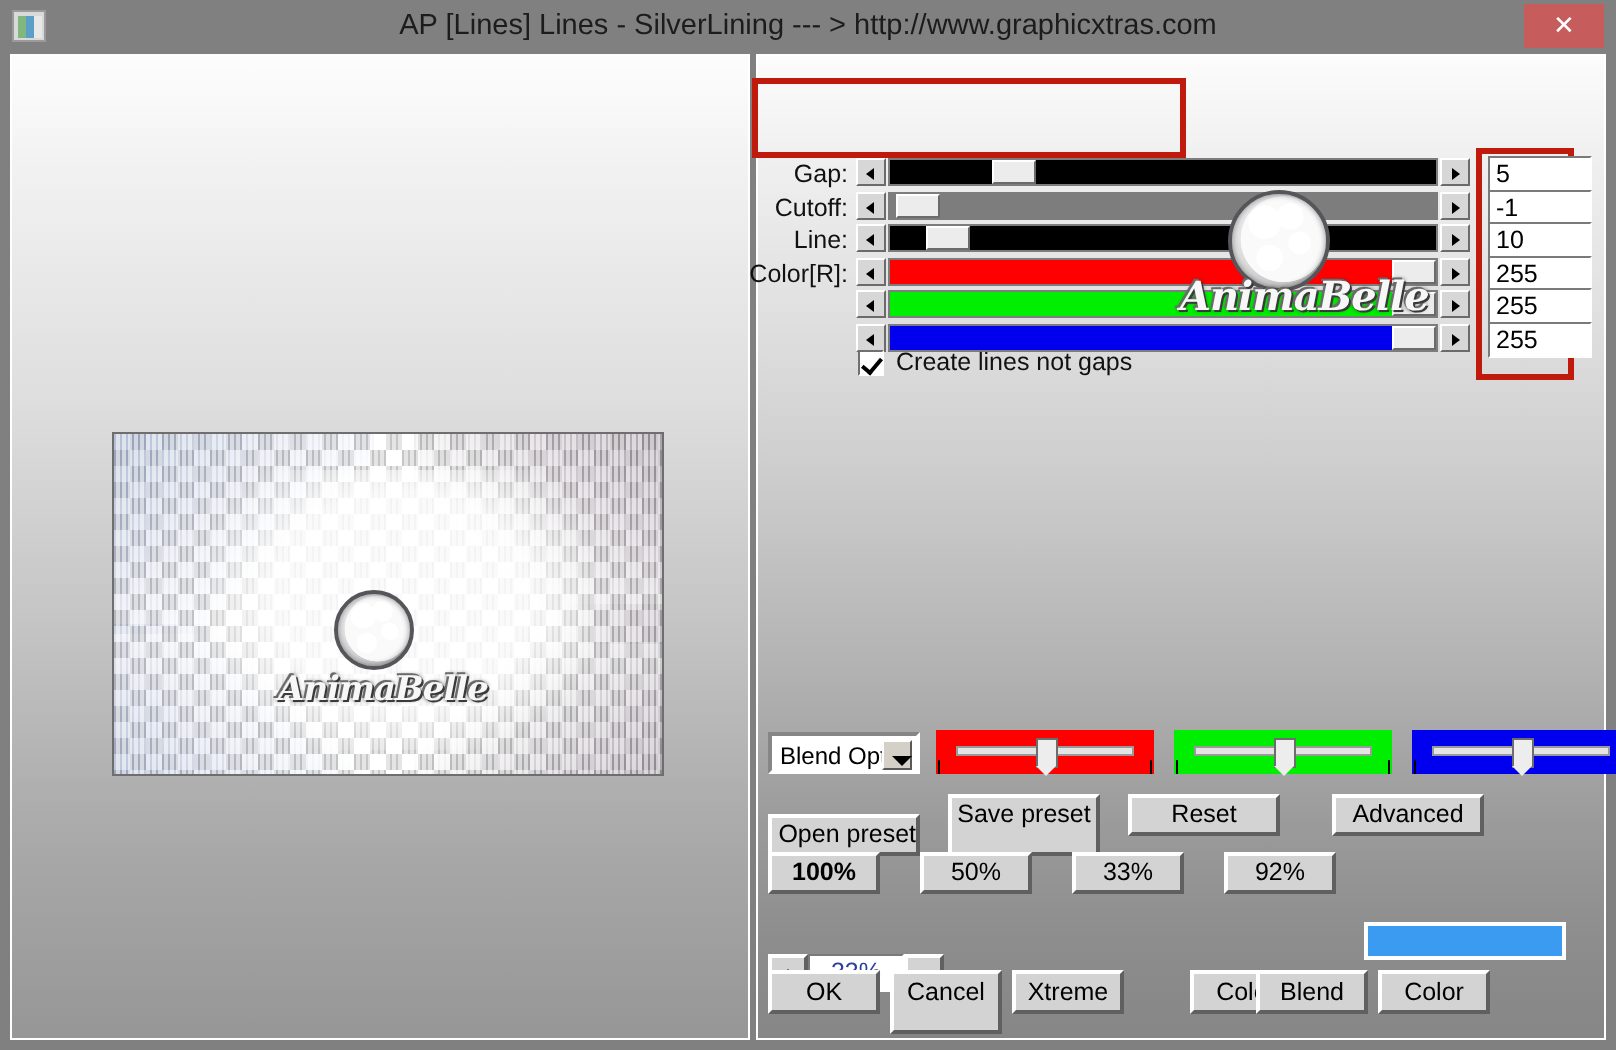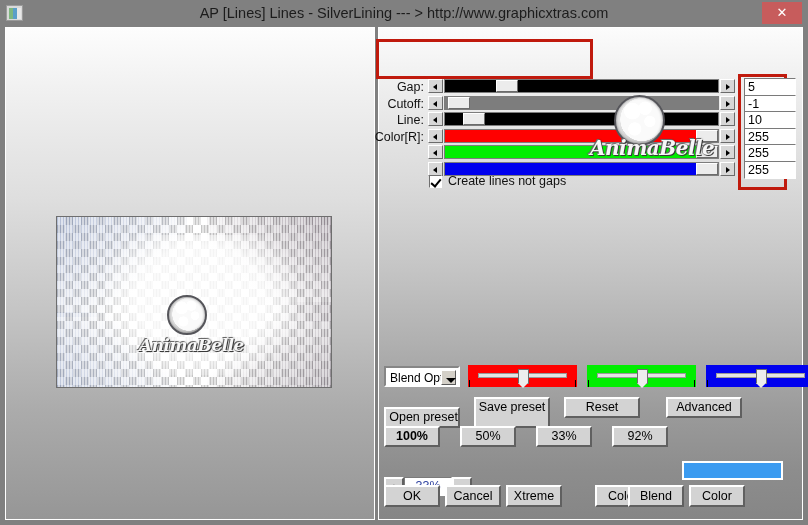--- a/index.html
+++ b/index.html
@@ -256,21 +256,21 @@
       </div>
 
     <div class="btn3d" style="left:5px;top:449px;width:20px;height:19px;">+</div>
     <div class="zoomfld" style="left:25px;top:449px;width:48px;height:19px;">33%</div>
     <div class="btn3d" style="left:73px;top:449px;width:20px;height:19px;">–</div>
 
     <div class="swatch" style="left:303px;top:433px;width:101px;height:19px;"></div>
 
     <div id="action-row">
         <div class="btn3d" style="left: 5px; top: 457px; width: 56px; height: 22px; line-height: 18px;">OK</div>
-        <div class="btn3d" style="left: 66px; top: 457px; width: 56px; height: 22px; line-height: 18px; text-align: center;">Cancel</div>
+        <div class="btn3d" style="left: 66px; top: 457px; width: 56px; height: 32px; line-height: 18px; text-align: center;">Cancel</div>
         <div class="btn3d" style="left: 127px; top: 457px; width: 56px; height: 22px; line-height: 18px;">Xtreme</div>
         <div class="btn3d" style="left: 188px; top: 457px; width: 56px; height: 22px; line-height: 18px; margin-left: 28px;">Color</div>
         <div class="btn3d" style="left: 249px; top: 457px; width: 56px; height: 22px; line-height: 18px;">Blend</div>
         <div class="btn3d" style="left: 310px; top: 457px; width: 56px; height: 22px; line-height: 18px;">Color</div>
       </div>
 
   </div>
 </div>
 
 </body></html>

